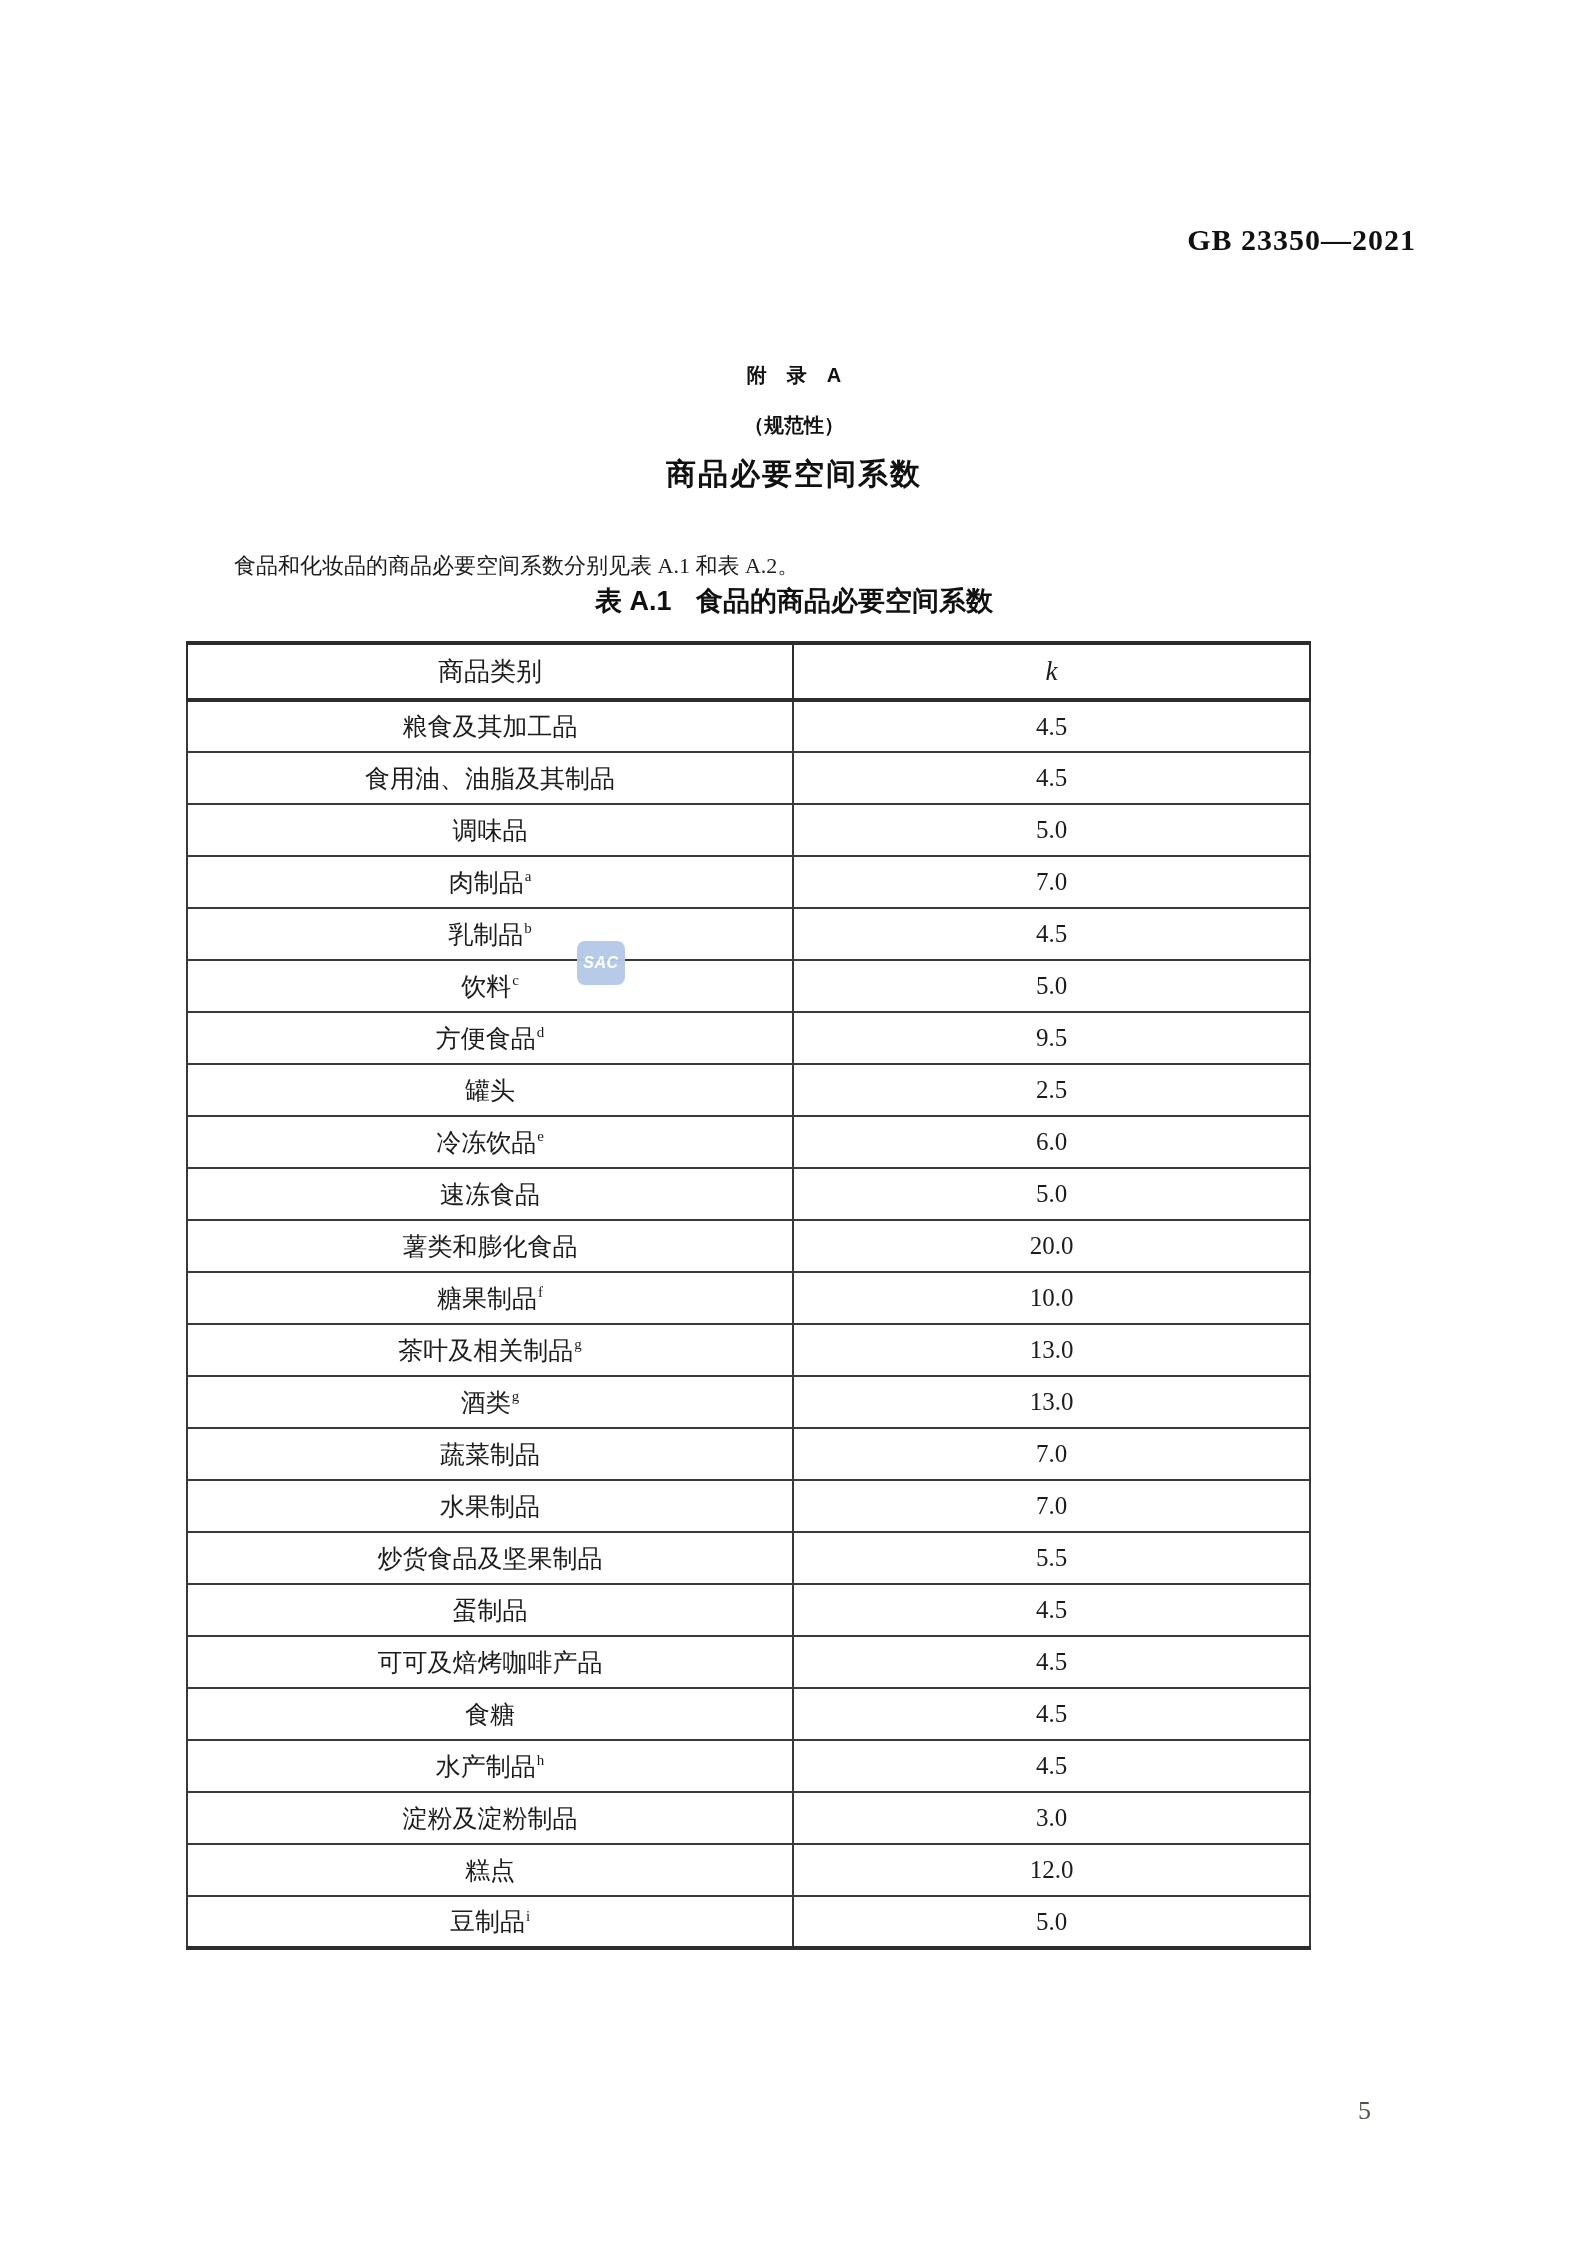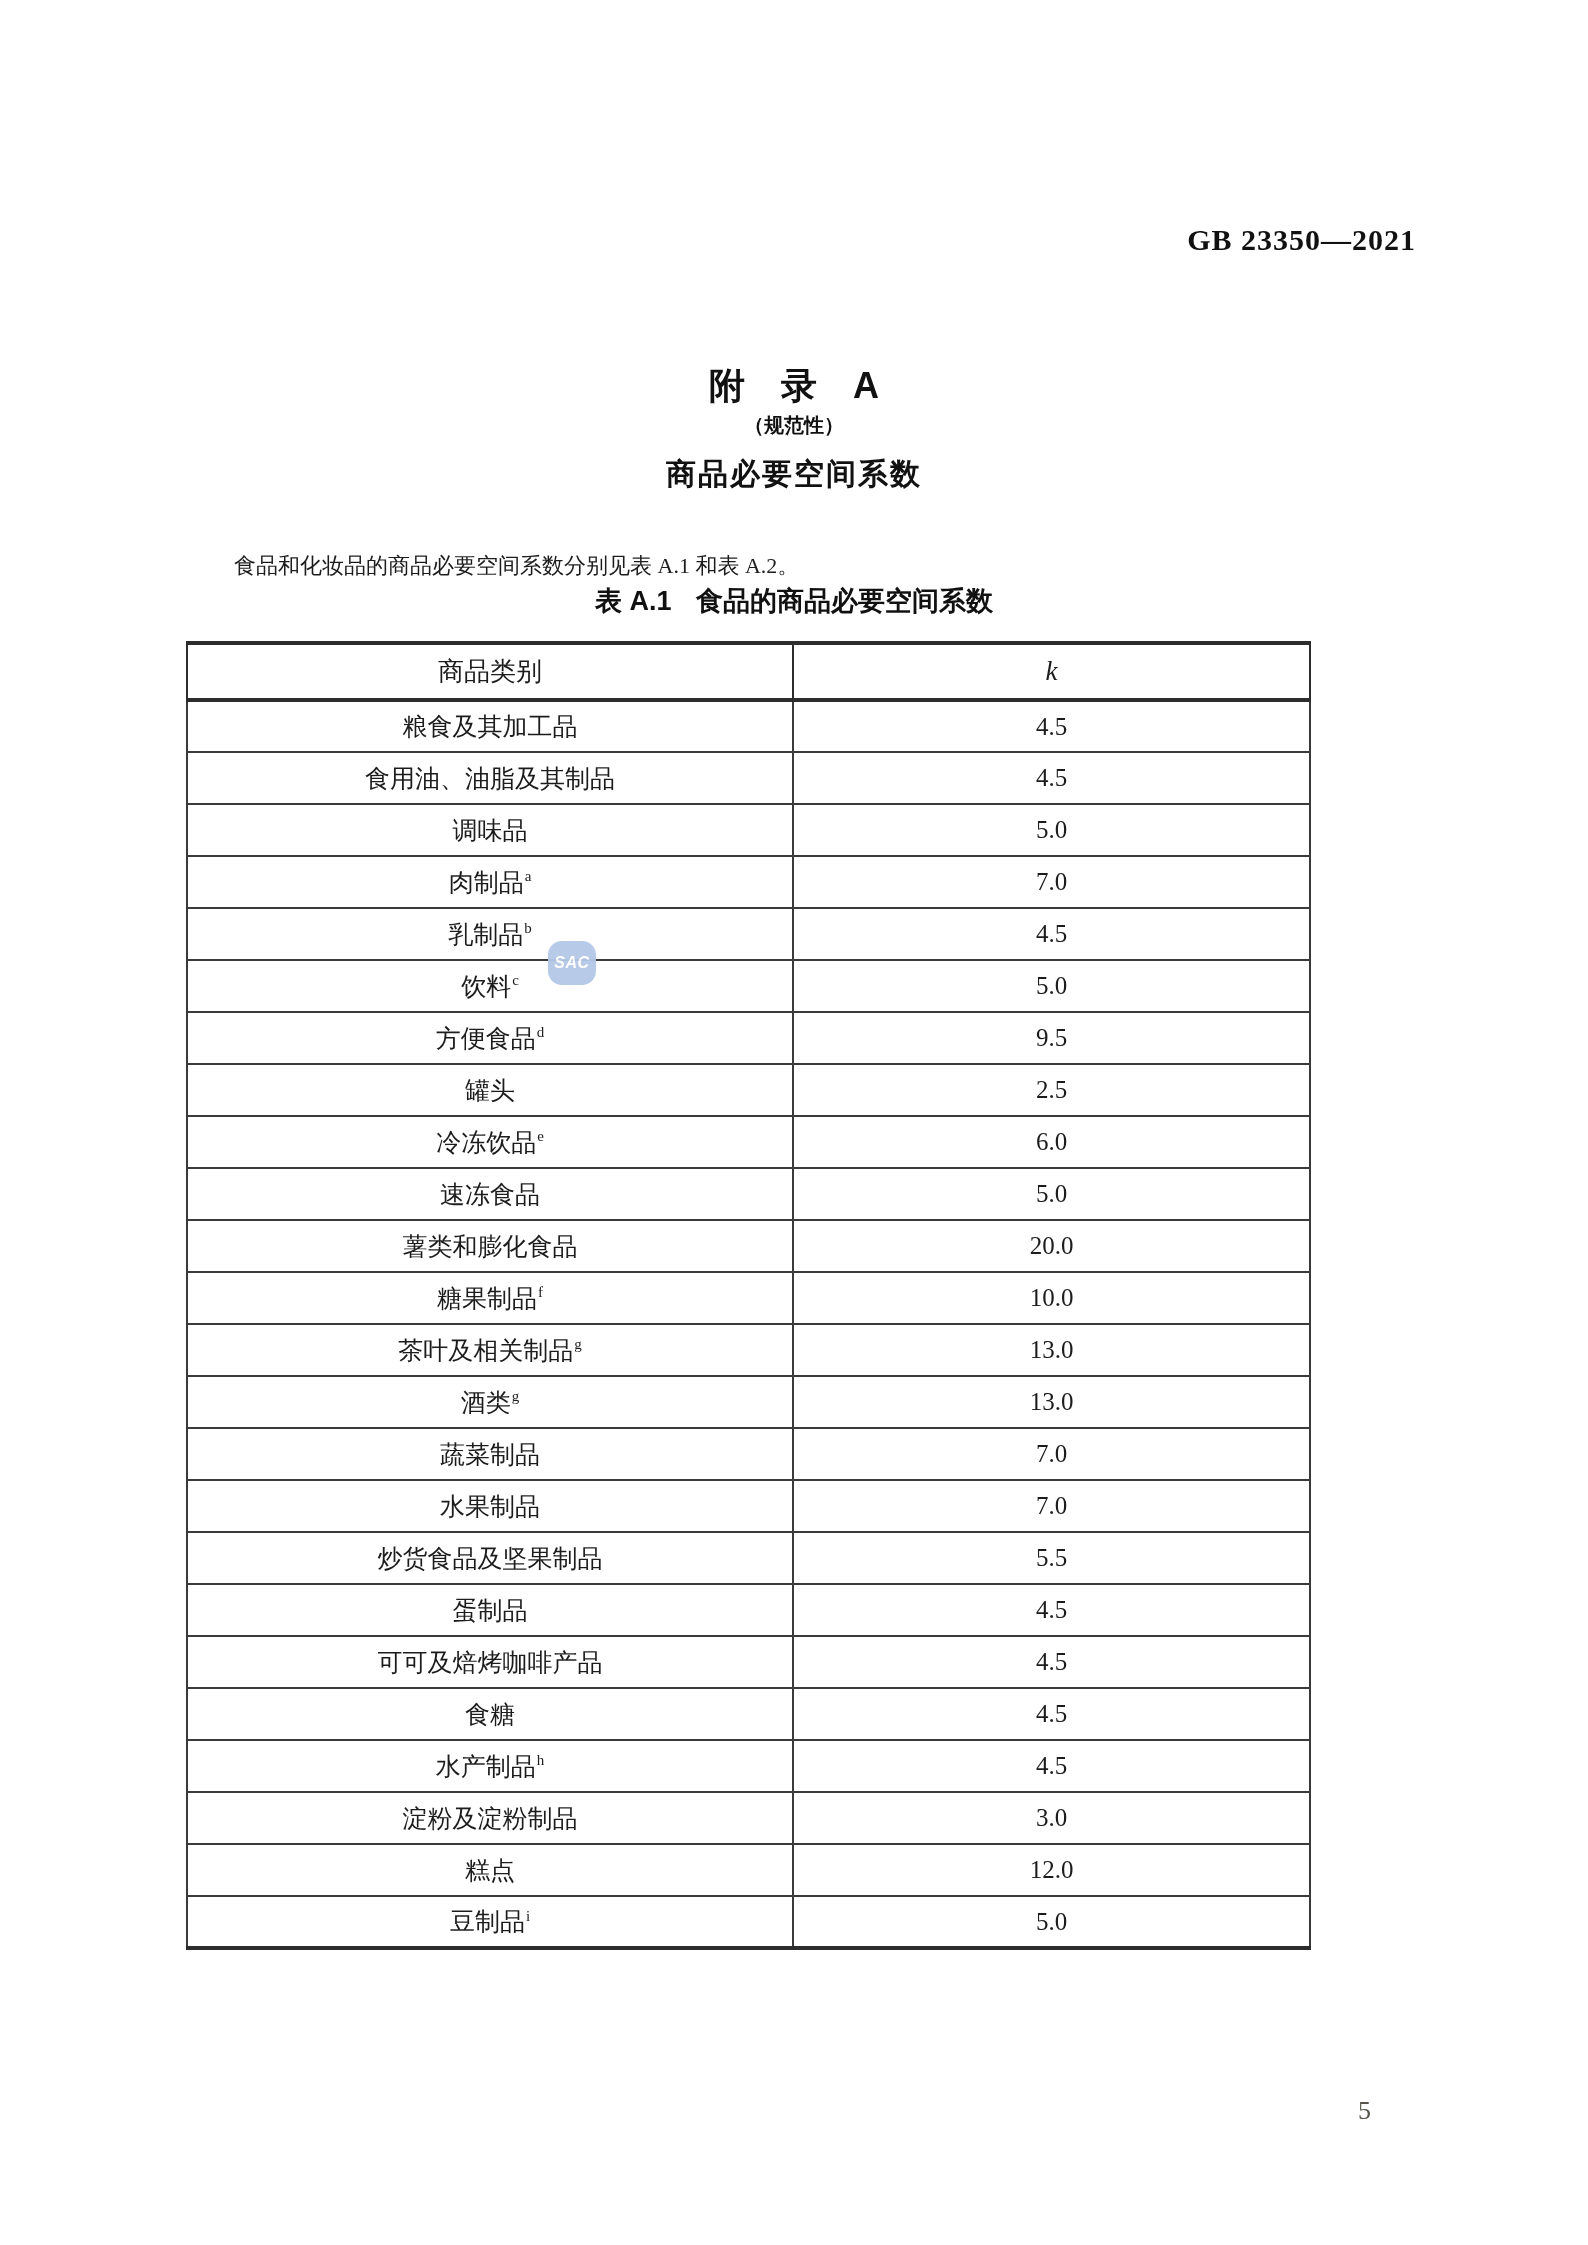--- a/index.html
+++ b/index.html
@@ -22,21 +22,21 @@
     font-weight: bold;
     letter-spacing: 1px;
     color: #111;
     font-family: "Liberation Serif", "DejaVu Serif", serif;
   }
   .appendix-title {
     position: absolute;
     top: 322px;
     left: 0; right: 0;
     text-align: center;
-    font-size: 36px;
+    font-size: 20px;
     font-weight: bold;
     color: #111;
     font-family: "Liberation Sans", "DejaVu Sans", sans-serif;
   }
   .normative {
     position: absolute;
     top: 372px;
     left: 0; right: 0;
     text-align: center;
     font-size: 20px;
@@ -111,25 +111,25 @@
     color: #1c1c1c;
   }
   sup.note {
     font-size: 15px;
     vertical-align: super;
     line-height: 0;
     margin-left: 1px;
   }
   .watermark {
     position: absolute;
-    left: 548px;
+    left: 577px;
     top: 901px;
     width: 48px;
     height: 44px;
-    border-radius: 14px;
+    border-radius: 8px;
     display: flex;
     align-items: center;
     justify-content: center;
     font-family: "Liberation Sans", "DejaVu Sans", sans-serif;
     font-weight: bold;
     font-style: italic;
     font-size: 16px;
     color: #ffffff;
     opacity: 0.95;
     z-index: 5;

